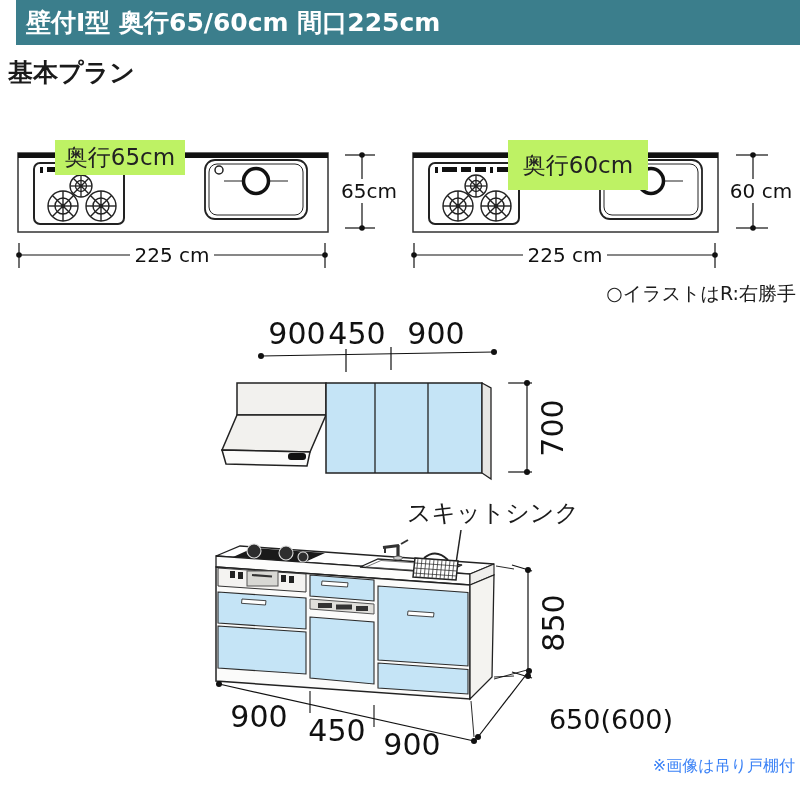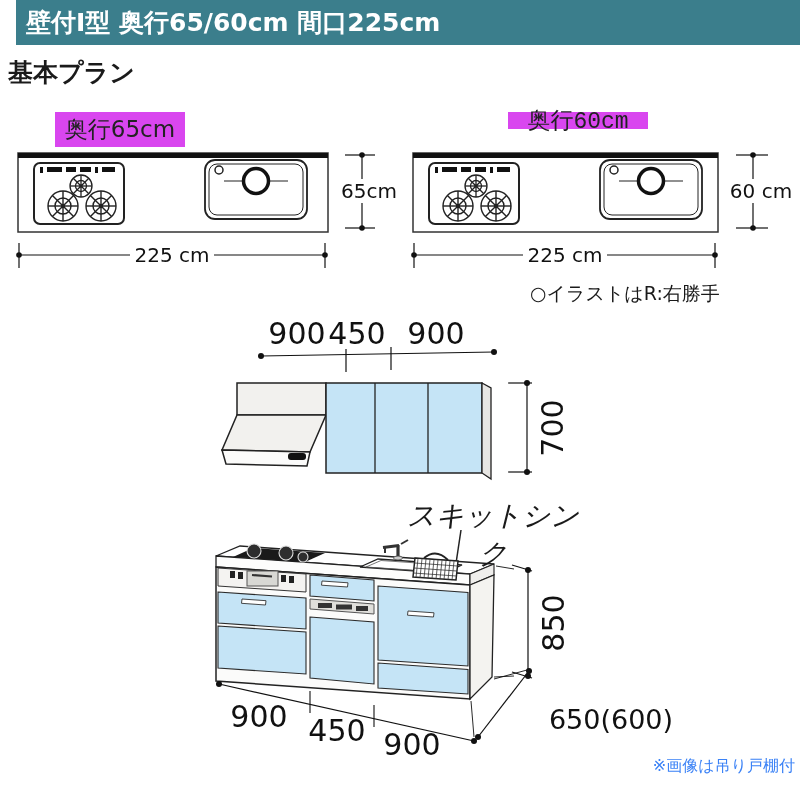--- a/index.html
+++ b/index.html
@@ -3,26 +3,26 @@
 <meta charset="utf-8">
 <style>
   html,body{margin:0;padding:0;background:#ffffff;}
   body{width:800px;height:800px;position:relative;overflow:hidden;
        font-family:"DejaVu Sans","Liberation Sans",sans-serif;color:#1a1a1a;}
   .abs{position:absolute;}
   .center{display:flex;align-items:center;justify-content:center;}
   #header{left:16px;top:0;width:800px;height:45px;background:#3b7e8c;color:#ffffff;
           font-size:25px;font-weight:bold;display:flex;align-items:center;padding-left:10px;box-sizing:border-box;}
   #sectionTitle{left:8px;top:56px;font-size:25px;font-weight:bold;}
-  .planLabel{background:#d946ef;font-size:23px;color:#222;}
+  .planLabel{background:#bef264;font-size:23px;color:#222;margin-top:28px;}
   .dimS{font-size:20px;color:#111;background:#ffffff;line-height:24px;text-align:center;}
   .dimL{font-size:30px;color:#111;text-align:center;line-height:34px;white-space:nowrap;}
   .rot{transform:rotate(-90deg);}
-  #noteR{font-size:19px;text-align:left;}
-  #sinkLabel{font-size:28px;text-align:center;font-style:italic;}
+  #noteR{font-size:19px;text-align:right;}
+  #sinkLabel{font-size:24px;text-align:center;}
   #footnote{font-size:16px;color:#3b82f6;text-align:right;}
   svg{position:absolute;left:0;top:0;}
 </style>
 </head>
 <body>
 
 <svg width="800" height="800" viewBox="0 0 800 800">
   <defs>
     <g id="burnerL" stroke="#222" fill="none" stroke-width="1.4">
       <circle r="15"></circle>
@@ -229,21 +229,21 @@
   </g>
 </svg>
 
 <div id="header" class="abs">
   <span>壁付I型 奥行65/60cm 間口225cm</span>
 </div>
 
 <div id="sectionTitle" class="abs">基本プラン</div>
 
 <div class="abs planLabel center" style="left:55px;top:112px;width:130px;height:35px;">奥行65cm</div>
-<div class="abs planLabel center" style="left:508px;top:112px;width:140px;height:17px;font-family:Liberation Mono, monospace;">奥行60cm</div>
+<div class="abs planLabel center" style="left:508px;top:112px;width:140px;height:50px;">奥行60cm</div>
 
 <div class="abs dimS" style="left:130px;top:243px;width:84px;height:24px;">225 cm</div>
 <div class="abs dimS" style="left:523px;top:243px;width:84px;height:24px;">225 cm</div>
 <div class="abs dimS" style="left:340px;top:179px;width:57px;height:24px;text-align:right;">65cm</div>
 <div class="abs dimS" style="left:729px;top:179px;width:64px;height:24px;">60 cm</div>
 
 <div id="noteR" class="abs" style="left:530px;top:281px;width:266px;">○イラストはR:右勝手</div>
 
 <div class="abs dimL" style="left:267px;top:317px;width:60px;height:34px;">900</div>
 <div class="abs dimL" style="left:327px;top:317px;width:60px;height:34px;">450</div>

